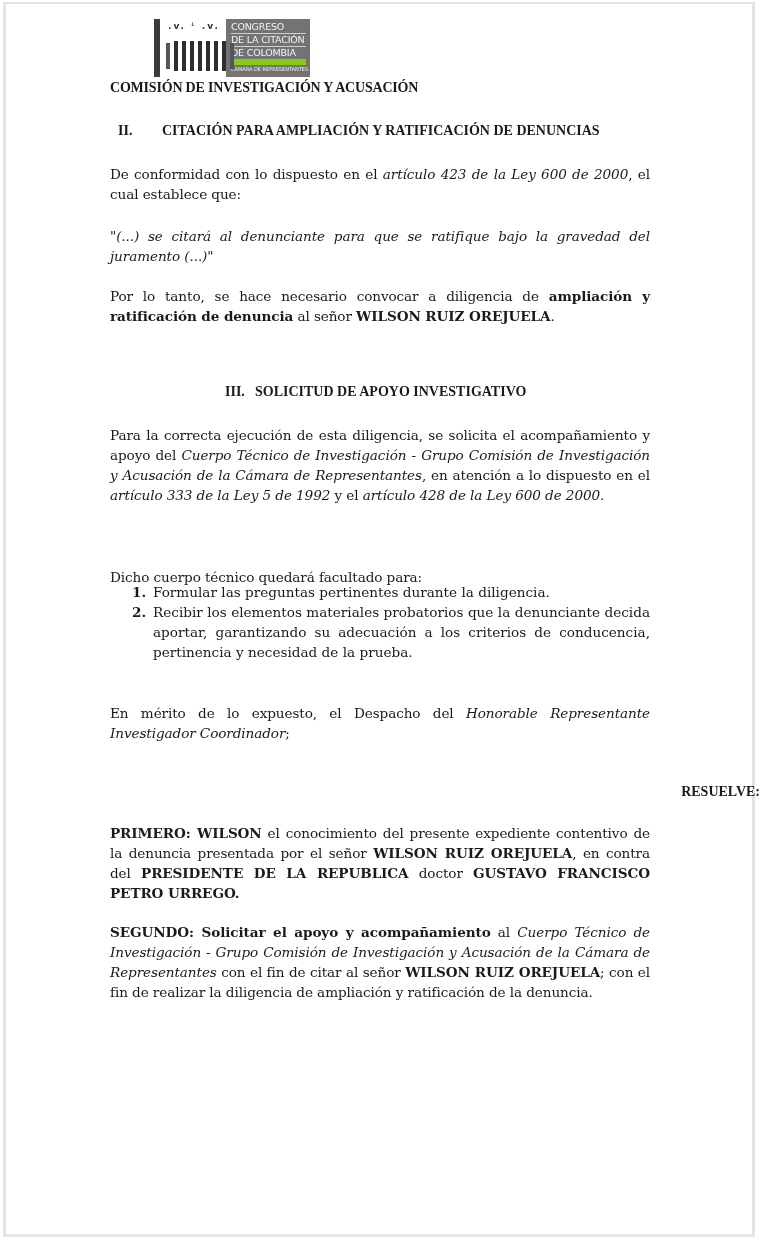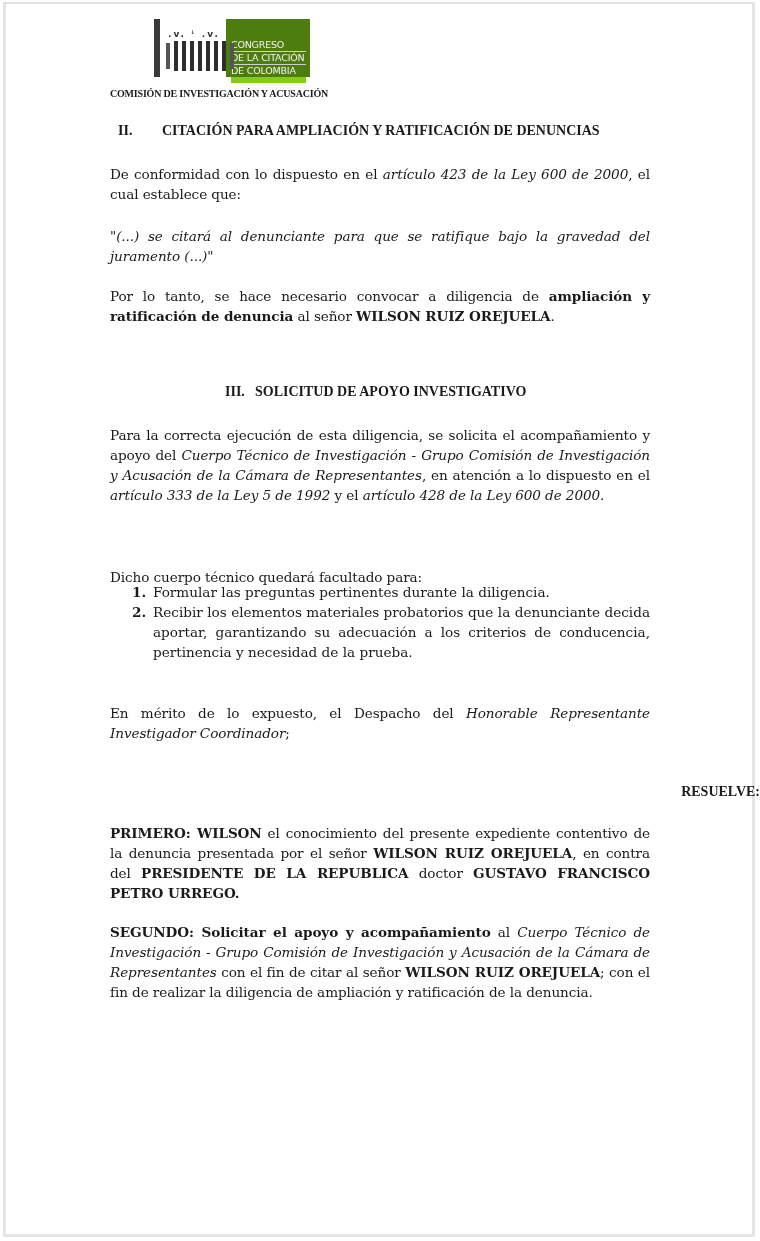--- a/index.html
+++ b/index.html
@@ -51,21 +51,20 @@
     }
     .emblem-dots {
       position: absolute;
       left: 14px;
       top: 2px;
       font-size: 9px;
       letter-spacing: 2px;
       color: #333;
       font-family: "DejaVu Sans", sans-serif;
       font-weight: bold;
-      margin-top: 8px;
     }
     .emblem-columns {
       position: absolute;
       left: 12px;
       top: 22px;
       display: flex;
       gap: 4px;
     }
     .emblem-columns span {
       display: block;
@@ -74,24 +73,24 @@
       background: #2e2e2e;
     }
     .emblem-columns span.short {
       height: 26px;
       margin-top: 2px;
       background: #555;
     }
     .logo-plate {
       width: 84px;
       height: 58px;
-      background: #4d7c0f;
+      background: #737373;
       color: #f4f4f4;
       font-family: "DejaVu Sans", sans-serif;
-      padding: 20px 4px 0 5px;
+      padding: 2px 4px 0 5px;
       box-sizing: border-box;
       display: flex;
       flex-direction: column;
     }
     .plate-line {
       font-size: 9.5px;
       line-height: 12px;
       letter-spacing: -0.2px;
       border-bottom: 1px solid #cfcfcf;
       white-space: nowrap;
@@ -101,22 +100,22 @@
       font-size: 5px;
       line-height: 9px;
       letter-spacing: 0;
       white-space: nowrap;
     }
 
     
     .commission {
       position: absolute;
       left: 110px;
-      top: 88px;
-      font-size: 10px;
+      top: 80px;
+      font-size: 14px;
       font-weight: bold;
       letter-spacing: -0.2px;
     }
     .section-heading {
       position: absolute;
       font-size: 14px;
       font-weight: bold;
       white-space: nowrap;
     }
     .section-heading .num {

